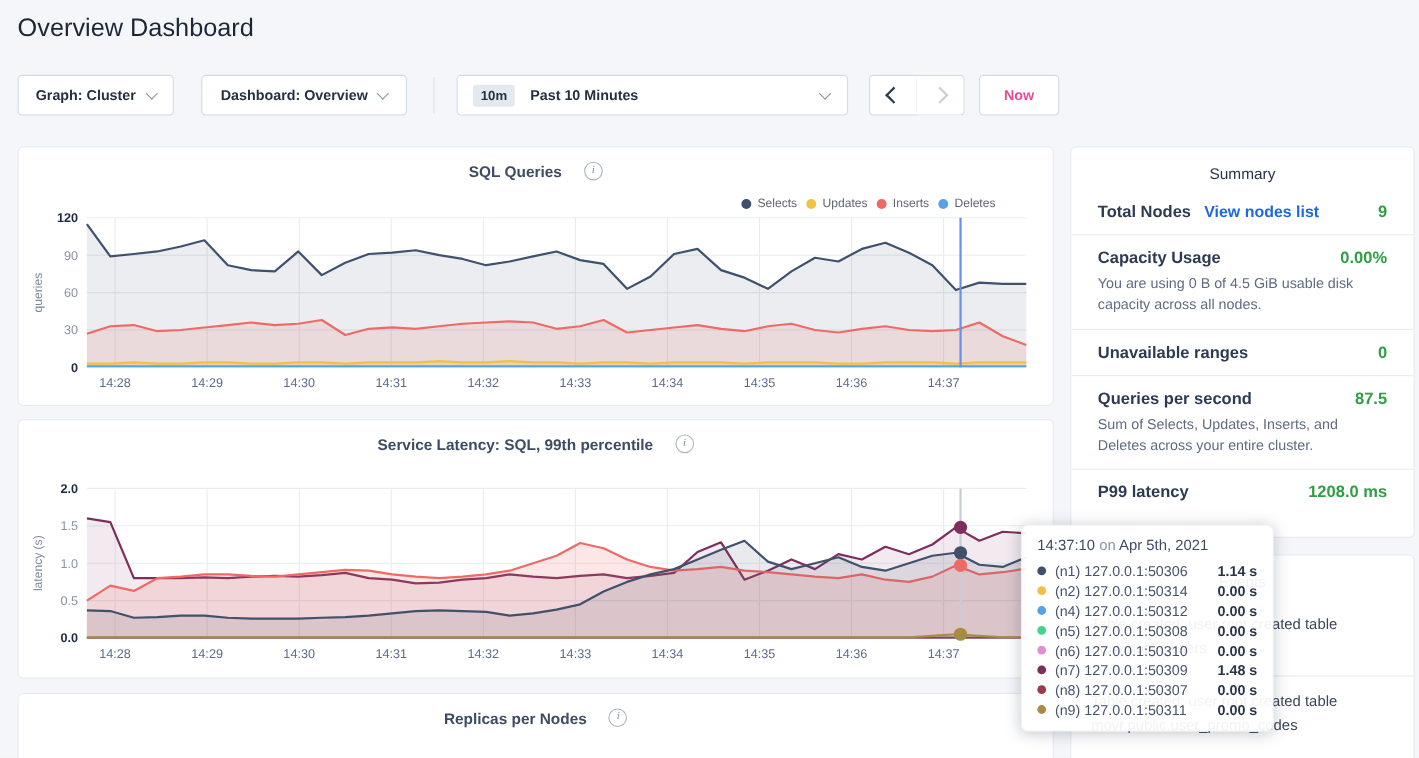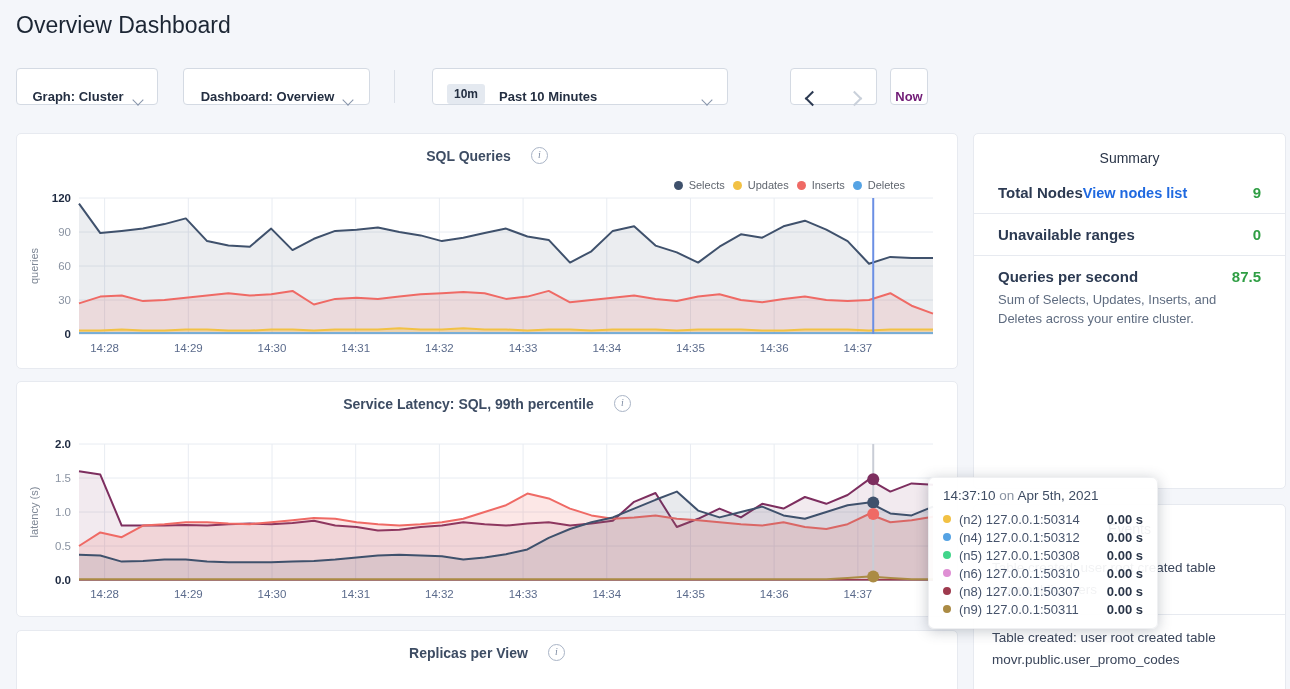--- a/index.html
+++ b/index.html
@@ -1,37 +1,37 @@
 <!DOCTYPE html>
 <html><head>
 <meta charset="utf-8">
 <style>
   html,body{margin:0;padding:0;background:#f4f6fa;}
   body{width:1290px;height:689px;position:relative;overflow:hidden;
        font-family:"Liberation Sans",sans-serif;color:#242f42;}
   .page-title{position:absolute;left:16px;top:12px;margin:0;font-size:23px;font-weight:400;color:#1c2634;}
 
   
-  .btn{position:absolute;top:68px;display:flex;align-items:flex-end;justify-content:center;
+  .btn{position:absolute;top:68px;display:flex;align-items:center;justify-content:center;
        background:#fff;border:1px solid #d4dae3;border-radius:4px;height:37px;box-sizing:border-box;
        font-size:13px;font-weight:700;color:#242f42;cursor:pointer;}
   .chev{display:inline-block;width:7px;height:7px;border-right:1.8px solid #8795ab;border-bottom:1.8px solid #8795ab;
         transform:rotate(45deg);margin-left:10px;margin-top:-4px;}
   .chev-big{width:9px;height:9px;border-width:2.5px;margin:0;}
   .chev-left{border:0;border-left:2.5px solid #2c3a52;border-bottom:2.5px solid #2c3a52;transform:rotate(45deg);}
   .chev-right{border:0;border-right:2.5px solid #c9d0da;border-top:2.5px solid #c9d0da;transform:rotate(45deg);}
   #graph-btn{left:16px;width:142px;}
   #dash-btn{left:183px;width:187px;}
   .ctrl-divider{position:absolute;left:394px;top:70px;width:1px;height:33px;background:#dbe0e8;}
-  #time-select{left:432px;width:296px;justify-content:flex-start;padding:0 14px;}
+  #time-select{left:415px;width:356px;justify-content:flex-start;padding:0 14px;}
   .time-badge{background:#e4e9f0;border-radius:3px;padding:3px 7px;font-size:12px;font-weight:700;color:#242f42;margin-right:14px;}
   #time-select .chev{position:absolute;right:16px;}
   #prev-btn{left:790px;width:44px;border-radius:4px 0 0 4px;}
   #next-btn{left:833px;width:44px;border-radius:0 4px 4px 0;border-left:none;}
-  #now-btn{left:890px;width:38px;color:#701a75;}
+  #now-btn{left:890px;width:73px;color:#ec4899;}
 
   
   .card{position:absolute;background:#fff;border:1px solid #e7eaf0;border-radius:5px;box-sizing:border-box;}
   #sql-card{left:16px;top:133px;width:942px;height:236px;}
   #lat-card{left:16px;top:381px;width:942px;height:236px;}
   #rep-card{left:16px;top:630px;width:942px;height:140px;}
   #summary-card{left:973px;top:133px;width:313px;height:356px;overflow:hidden;}
   #events-card{left:973px;top:504px;width:313px;height:230px;overflow:hidden;}
 
   .chart-title-row{display:flex;justify-content:center;align-items:center;gap:20px;padding-top:13px;}
@@ -47,21 +47,21 @@
   #lat-chart{top:56px;}
   svg.chart text{font-family:"Liberation Sans",sans-serif;}
 
   
   .panel-title{padding-top:16px;text-align:center;font-size:14px;font-weight:400;color:#2a3548;}
   #sum-rows{margin-top:6px;}
   .sum-row{padding:12px 24px;}
   .sum-row + .sum-row{border-top:1px solid #e7eaf0;}
   .sum-head{display:flex;align-items:flex-end;}
   .sum-label{font-weight:700;font-size:15px;color:#2c3a52;}
-  .sum-link{font-weight:700;font-size:14.5px;color:#1f69e0;margin-left:0;text-decoration:none;cursor:pointer;}
+  .sum-link{font-weight:700;font-size:14.5px;color:#1f69e0;margin-left:12px;text-decoration:none;cursor:pointer;}
   .sum-value{margin-left:auto;font-weight:700;font-size:15px;color:#2f9e44;}
   .sum-sub{margin:6px 0 0;font-size:13px;line-height:1.45;color:#5f6c80;}
 
   
   #event-rows{margin-top:8px;}
   .event-row{padding:12px 18px;font-size:13.5px;color:#3a455a;line-height:1.65;}
   .event-row + .event-row{border-top:1px solid #e7eaf0;}
 
   
   #chart-tooltip{position:absolute;left:928px;top:477px;width:230px;box-sizing:border-box;padding:10px 14px;
@@ -220,47 +220,60 @@
       <line x1="848.22" x2="848.22" y1="6" y2="142" stroke="#c9cdd6" stroke-width="2"></line>
       <circle cx="848.22" cy="41.36" r="6" fill="#7d2e5f"></circle>
       <circle cx="848.22" cy="64.48" r="6" fill="#3f516c"></circle>
       <circle cx="848.22" cy="76.04" r="6" fill="#ef6a65"></circle>
       <circle cx="848.22" cy="138.6" r="6" fill="#ab8b44"></circle>
     </svg>
 </div>
 
 <div class="card" id="rep-card">
   <div class="chart-title-row">
-    <span class="chart-title">Replicas per View</span>
+    <span class="chart-title">Replicas per Nodes</span>
     <span class="info-icon"></span>
   </div>
 </div>
 
 <div class="card" id="summary-card">
   <div class="panel-title">Summary</div>
   <div id="sum-rows">
       <div class="sum-row">
         <div class="sum-head">
           <span class="sum-label">Total Nodes</span>
           <a class="sum-link">View nodes list</a>
           <span class="sum-value">9</span>
         </div>
       </div>
       <div class="sum-row">
         <div class="sum-head">
+          <span class="sum-label">Capacity Usage</span>
+          <span class="sum-value">0.00%</span>
+        </div>
+        <p class="sum-sub">You are using 0 B of 4.5 GiB usable disk capacity across all nodes.</p>
+      </div>
+      <div class="sum-row">
+        <div class="sum-head">
           <span class="sum-label">Unavailable ranges</span>
           <span class="sum-value">0</span>
         </div>
       </div>
       <div class="sum-row">
         <div class="sum-head">
           <span class="sum-label">Queries per second</span>
           <span class="sum-value">87.5</span>
         </div>
         <p class="sum-sub">Sum of Selects, Updates, Inserts, and Deletes across your entire cluster.</p>
+      </div>
+      <div class="sum-row">
+        <div class="sum-head">
+          <span class="sum-label">P99 latency</span>
+          <span class="sum-value">1208.0 ms</span>
+        </div>
       </div>
     </div>
 </div>
 
 <div class="card" id="events-card">
   <div class="panel-title">Events</div>
   <div id="event-rows">
       <div class="event-row">
         <div class="event-line">Table created: user root created table</div>
         <div class="event-line">movr.public.users</div>
@@ -273,40 +286,50 @@
 </div>
 
 <div id="chart-tooltip">
   <div class="tt-head">
     <span>14:37:10</span>
     <span class="conj">on</span>
     <span>Apr 5th, 2021</span>
   </div>
   <div id="tt-rows">
       <div class="tt-row">
+        <span class="tt-dot" style="background: rgb(63, 81, 108);"></span>
+        <span class="tt-addr">(n1) 127.0.0.1:50306</span>
+        <span class="tt-val">1.14 s</span>
+      </div>
+      <div class="tt-row">
         <span class="tt-dot" style="background: rgb(242, 193, 68);"></span>
         <span class="tt-addr">(n2) 127.0.0.1:50314</span>
         <span class="tt-val">0.00 s</span>
       </div>
       <div class="tt-row">
         <span class="tt-dot" style="background: rgb(85, 163, 228);"></span>
         <span class="tt-addr">(n4) 127.0.0.1:50312</span>
         <span class="tt-val">0.00 s</span>
       </div>
       <div class="tt-row">
         <span class="tt-dot" style="background: rgb(65, 213, 138);"></span>
         <span class="tt-addr">(n5) 127.0.0.1:50308</span>
         <span class="tt-val">0.00 s</span>
       </div>
       <div class="tt-row">
         <span class="tt-dot" style="background: rgb(223, 143, 212);"></span>
         <span class="tt-addr">(n6) 127.0.0.1:50310</span>
         <span class="tt-val">0.00 s</span>
       </div>
       <div class="tt-row">
+        <span class="tt-dot" style="background: rgb(125, 46, 95);"></span>
+        <span class="tt-addr">(n7) 127.0.0.1:50309</span>
+        <span class="tt-val">1.48 s</span>
+      </div>
+      <div class="tt-row">
         <span class="tt-dot" style="background: rgb(158, 58, 78);"></span>
         <span class="tt-addr">(n8) 127.0.0.1:50307</span>
         <span class="tt-val">0.00 s</span>
       </div>
       <div class="tt-row">
         <span class="tt-dot" style="background: rgb(171, 139, 68);"></span>
         <span class="tt-addr">(n9) 127.0.0.1:50311</span>
         <span class="tt-val">0.00 s</span>
       </div>
     </div>

